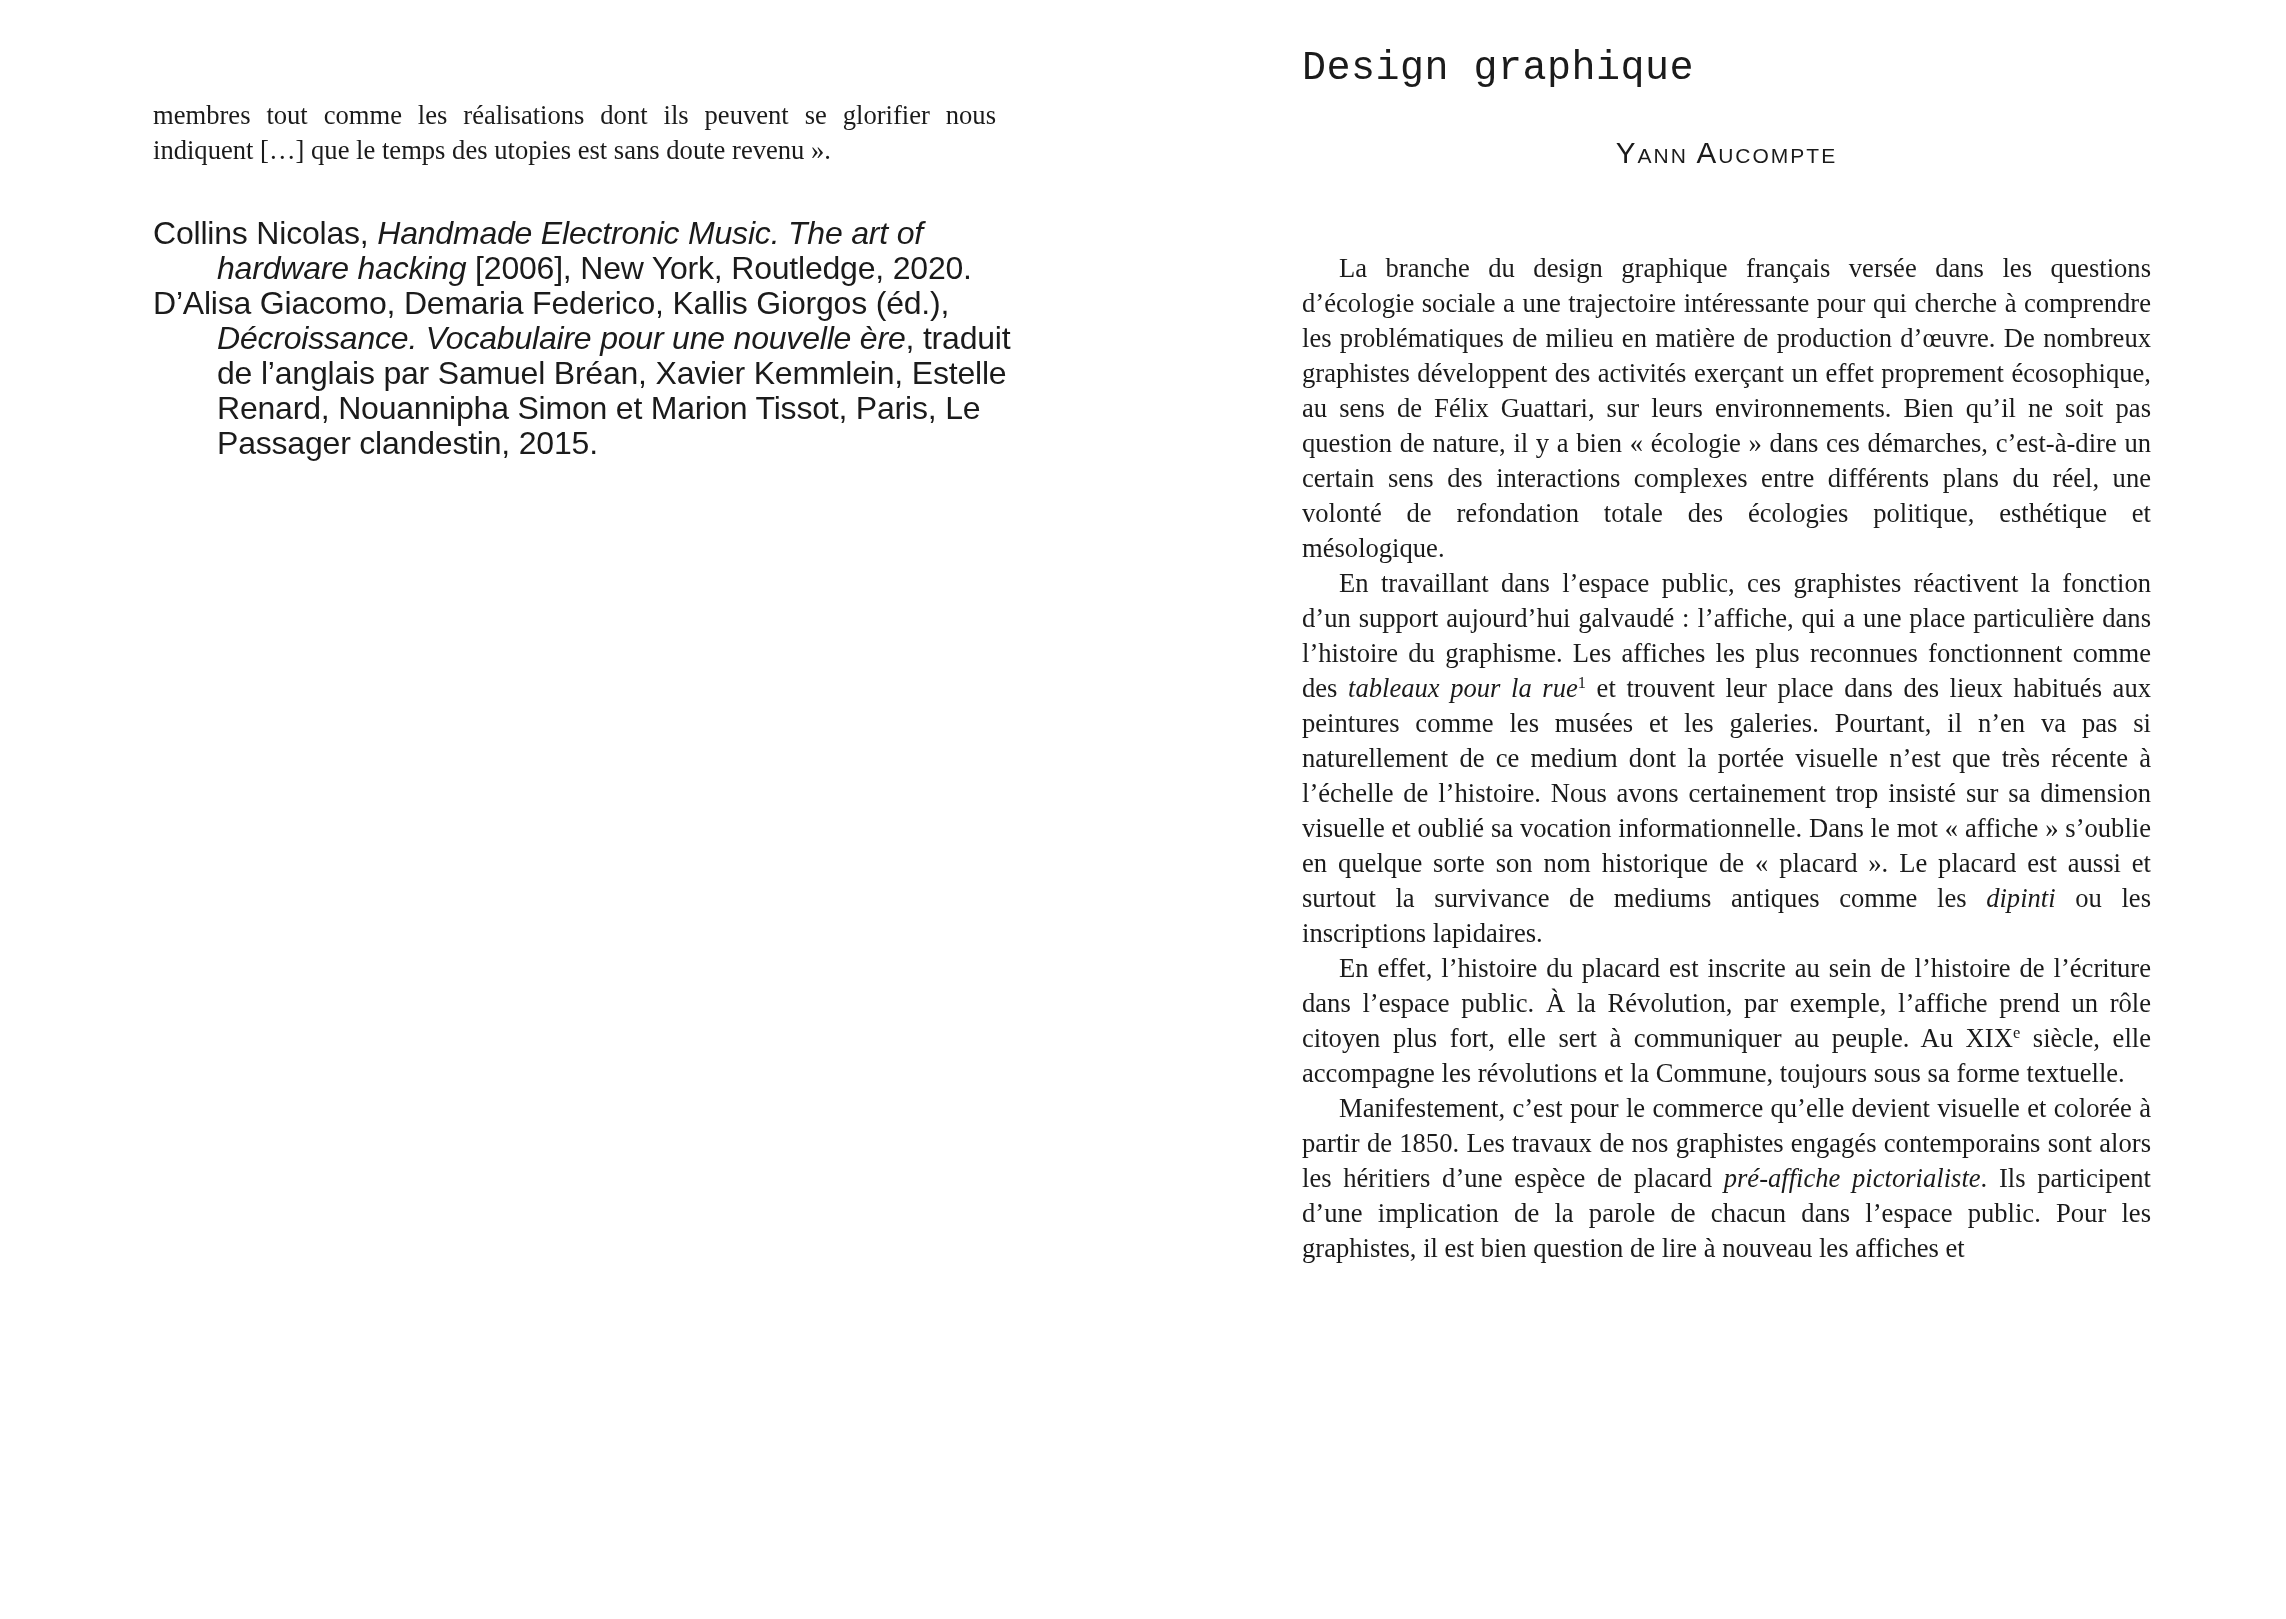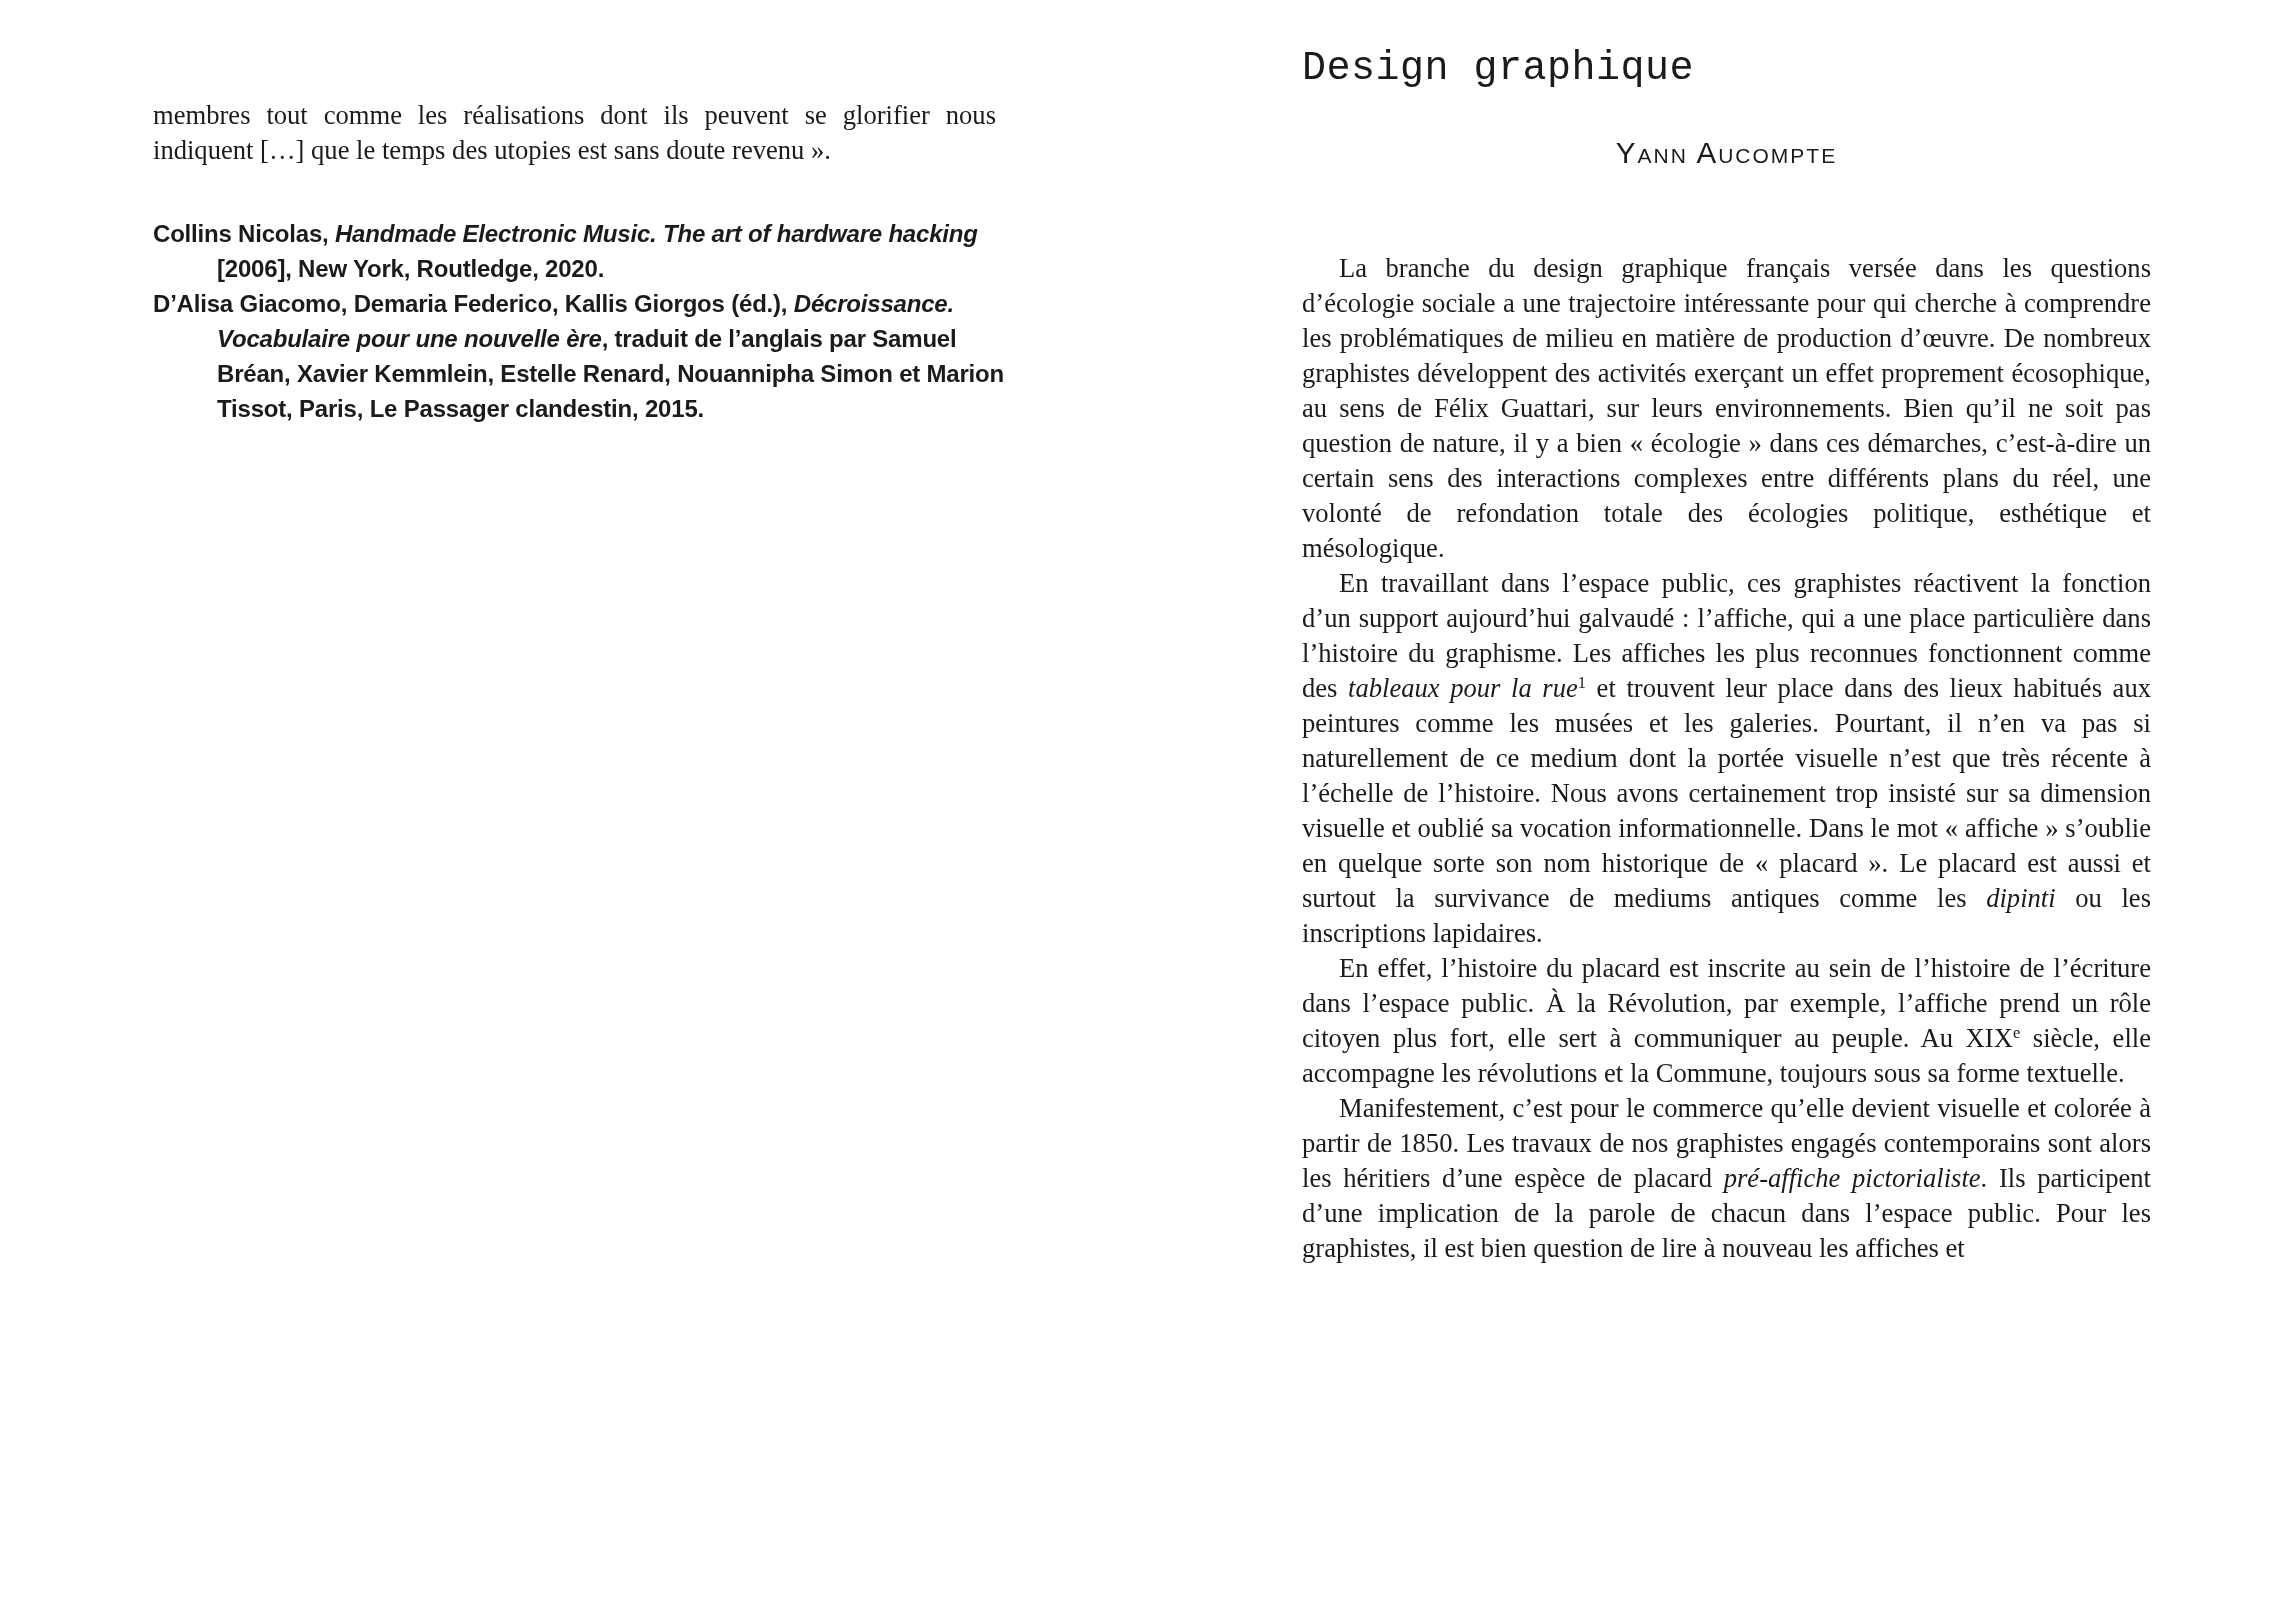--- a/index.html
+++ b/index.html
@@ -36,22 +36,22 @@
   }
   .further-reading-heading {
     font-family: "Liberation Sans", sans-serif;
     font-weight: 600;
     font-size: 26.6px;
     line-height: 35px;
     letter-spacing: 0.2px;
   }
   .biblio-entry {
     font-family: "Liberation Sans", sans-serif;
-    font-weight: 700;
-    font-size: 24px;
+    font-weight: 400;
+    font-size: 32px;
     line-height: 35px;
     padding-left: 64px;
     text-indent: -64px;
     letter-spacing: -0.2px;
   }
 
   
   .article-title {
     position: absolute;
     left: 1302px;

